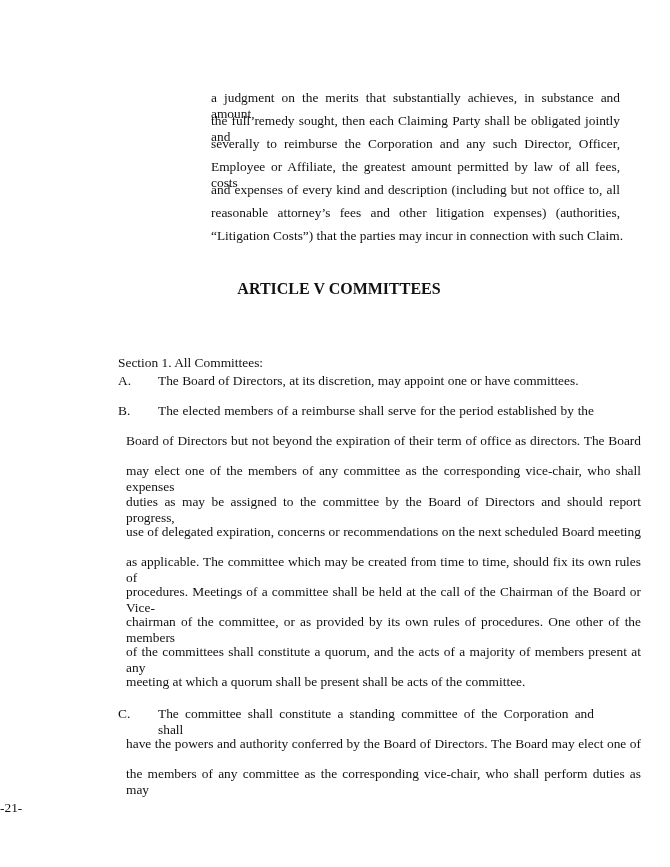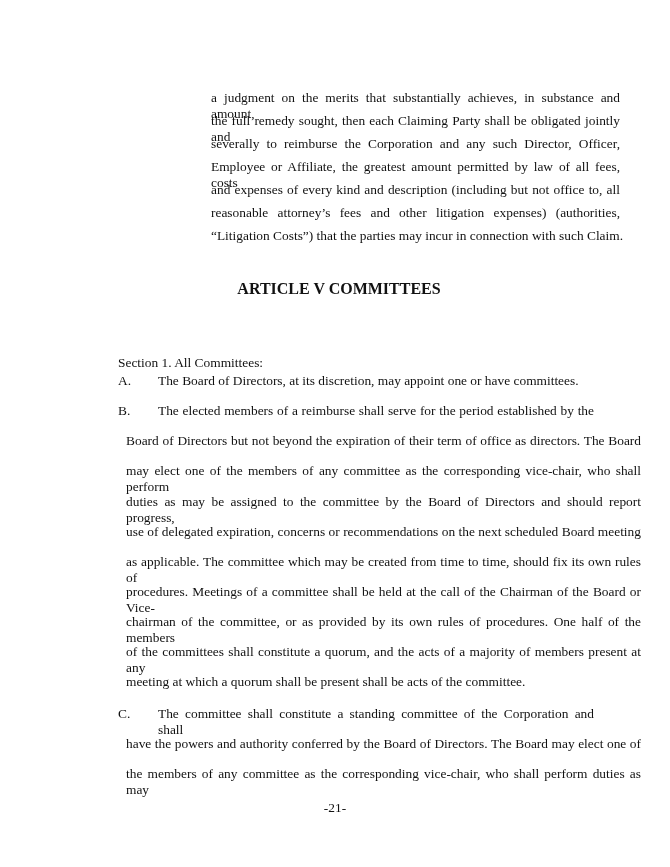--- a/index.html
+++ b/index.html
@@ -7,21 +7,21 @@
          font-family: "Liberation Serif", serif; color: #111; font-size: 13.4px; }
   .line { position: absolute; white-space: nowrap; line-height: 16px; }
   .just { text-align: justify; text-align-last: justify; white-space: normal; }
   .indent-block { left: 172px; width: 409px; margin-left: 39px; }
   .full { left: 79px; width: 515px; margin-left: 47px; }
   .title { position: absolute; left: 9px; width: 660px; text-align: center; top: 280px;
            font-weight: bold; font-size: 16px; }
   .section { position: absolute; left: 118px; top: 343px; font-weight: normal; margin-top: 12px; }
   .item-label { position: absolute; left: 118px; }
   .item-first { position: absolute; left: 158px; width: 436px; }
-  .pageno { position: absolute; left: 0; width: 670px; text-align: center; top: 800px; }
+  .pageno { position: absolute; left: 0; width: 670px; text-align: left; top: 800px; }
 </style>
 </head>
 <body>
 
 <div>
 
   <div>
     <div class="line just indent-block" style="top:90px">a judgment on the merits that substantially achieves, in substance and amount,</div>
     <div class="line just indent-block" style="top:113px">the full remedy sought, then each Claiming Party shall be obligated jointly and</div>
     <div class="line just indent-block" style="top:136px">severally to reimburse the Corporation and any such Director, Officer,</div>
@@ -37,26 +37,26 @@
 
   <div>
     <div class="item-label line" style="top:373px">A.</div>
     <div class="item-first line" style="top:373px">The Board of Directors, at its discretion, may appoint one or have committees.</div>
   </div>
 
   <div>
     <div class="item-label line" style="top:403px">B.</div>
     <div class="item-first line just" style="top:403px">The elected members of a reimburse shall serve for the period established by the</div>
     <div class="line just full" style="top:433px">Board of Directors but not beyond the expiration of their term of office as directors. The Board</div>
-    <div class="line just full" style="top:463px">may elect one of the members of any committee as the corresponding vice-chair, who shall perform</div>
+    <div class="line just full" style="top:463px">may elect one of the members of any committee as the corresponding vice-chair, who shall expenses</div>
     <div class="line just full" style="top:494px">duties as may be assigned to the committee by the Board of Directors and should report progress,</div>
     <div class="line just full" style="top:524px">use of delegated expiration, concerns or recommendations on the next scheduled Board meeting</div>
     <div class="line just full" style="top:554px">as applicable. The committee which may be created from time to time, should fix its own rules of</div>
     <div class="line just full" style="top:584px">procedures. Meetings of a committee shall be held at the call of the Chairman of the Board or Vice-</div>
-    <div class="line just full" style="top:614px">chairman of the committee, or as provided by its own rules of procedures. One half of the members</div>
+    <div class="line just full" style="top:614px">chairman of the committee, or as provided by its own rules of procedures. One other of the members</div>
     <div class="line just full" style="top:644px">of the committees shall constitute a quorum, and the acts of a majority of members present at any</div>
     <div class="line full" style="top:674px">meeting at which a quorum shall be present shall be acts of the committee.</div>
   </div>
 
   <div>
     <div class="item-label line" style="top:706px">C.</div>
     <div class="item-first line just" style="top:706px">The committee shall constitute a standing committee of the Corporation and shall</div>
     <div class="line just full" style="top:736px">have the powers and authority conferred by the Board of Directors. The Board may elect one of</div>
     <div class="line just full" style="top:766px">the members of any committee as the corresponding vice-chair, who shall perform duties as may</div>
   </div>

